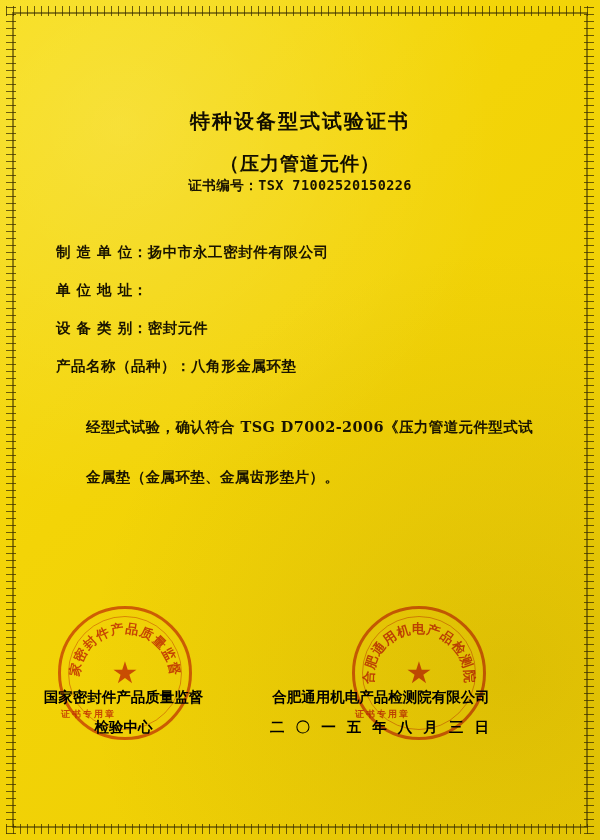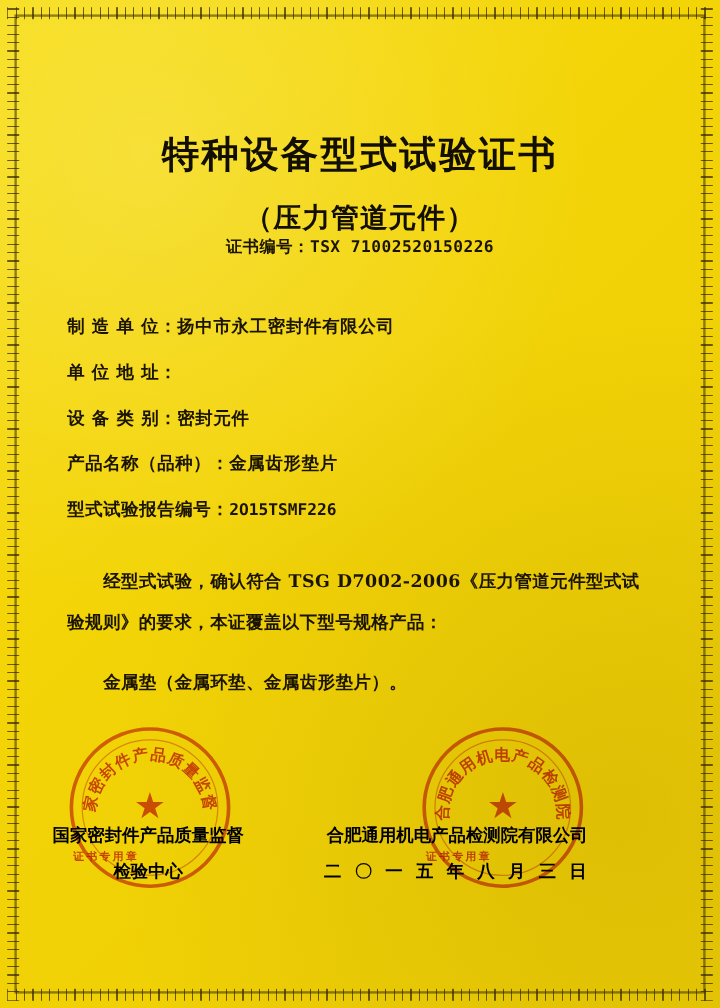--- a/index.html
+++ b/index.html
@@ -78,30 +78,30 @@
     left: 40px; top: 30px;
     width: 520px;
     height: 780px;
     color: #1a1400;
   }
 
   .title {
     text-align: center;
     font-family: "DejaVu Serif", "Liberation Serif", serif;
     font-weight: 700;
-    font-size: 31px;
+    font-size: 20px;
     letter-spacing: 2px;
     margin-top: 78px;
     color: #120e00;
   }
   .subtitle {
     text-align: center;
     font-family: "DejaVu Serif", "Liberation Serif", serif;
     font-weight: 700;
-    font-size: 23px;
+    font-size: 19px;
     letter-spacing: 1px;
     margin-top: 16px;
     color: #120e00;
   }
 
   .cert-no {
     text-align: center;
     font-size: 13.5px;
     font-weight: 700;
     font-family: "DejaVu Serif", "Liberation Serif", serif;
@@ -267,33 +267,28 @@
         <span class="field-label">单 位 地 址：</span>
       </div>
 
       <div class="field-row">
         <span class="field-label">设 备 类 别：</span>
         <span class="field-value">密封元件</span>
       </div>
 
       <div class="field-row">
         <span class="field-label">产品名称（品种）：</span>
-        <span class="field-value">金属齿形垫片</span>
-      </div>
-
-      <div class="field-row">
-        <span class="field-label">型式试验报告编号：</span>
-        <span class="field-value mono">2O15TSMF226</span>
-      </div>
+        <span class="field-value">八角形金属环垫</span>
+      </div>
+
 
     </div>
 
     <div class="statement">
       <p class="indent">经型式试验，确认符合 TSG D7002-2006《压力管道元件型式试</p>
-      <p>验规则》的要求，本证覆盖以下型号规格产品：</p>
       <p class="scope">金属垫（金属环垫、金属齿形垫片）。</p>
     </div>
 
   </div>
 
   <div class="seal seal-left">
     <div class="ring-inner"></div>
     <svg class="arc-text" viewBox="0 0 128 128">
       <path id="arcL" d="M 18,70 A 46,46 0 0 1 110,70" fill="none"></path>
       <text><textPath href="#arcL" startOffset="50%" text-anchor="middle">国家密封件产品质量监督检</textPath></text>

